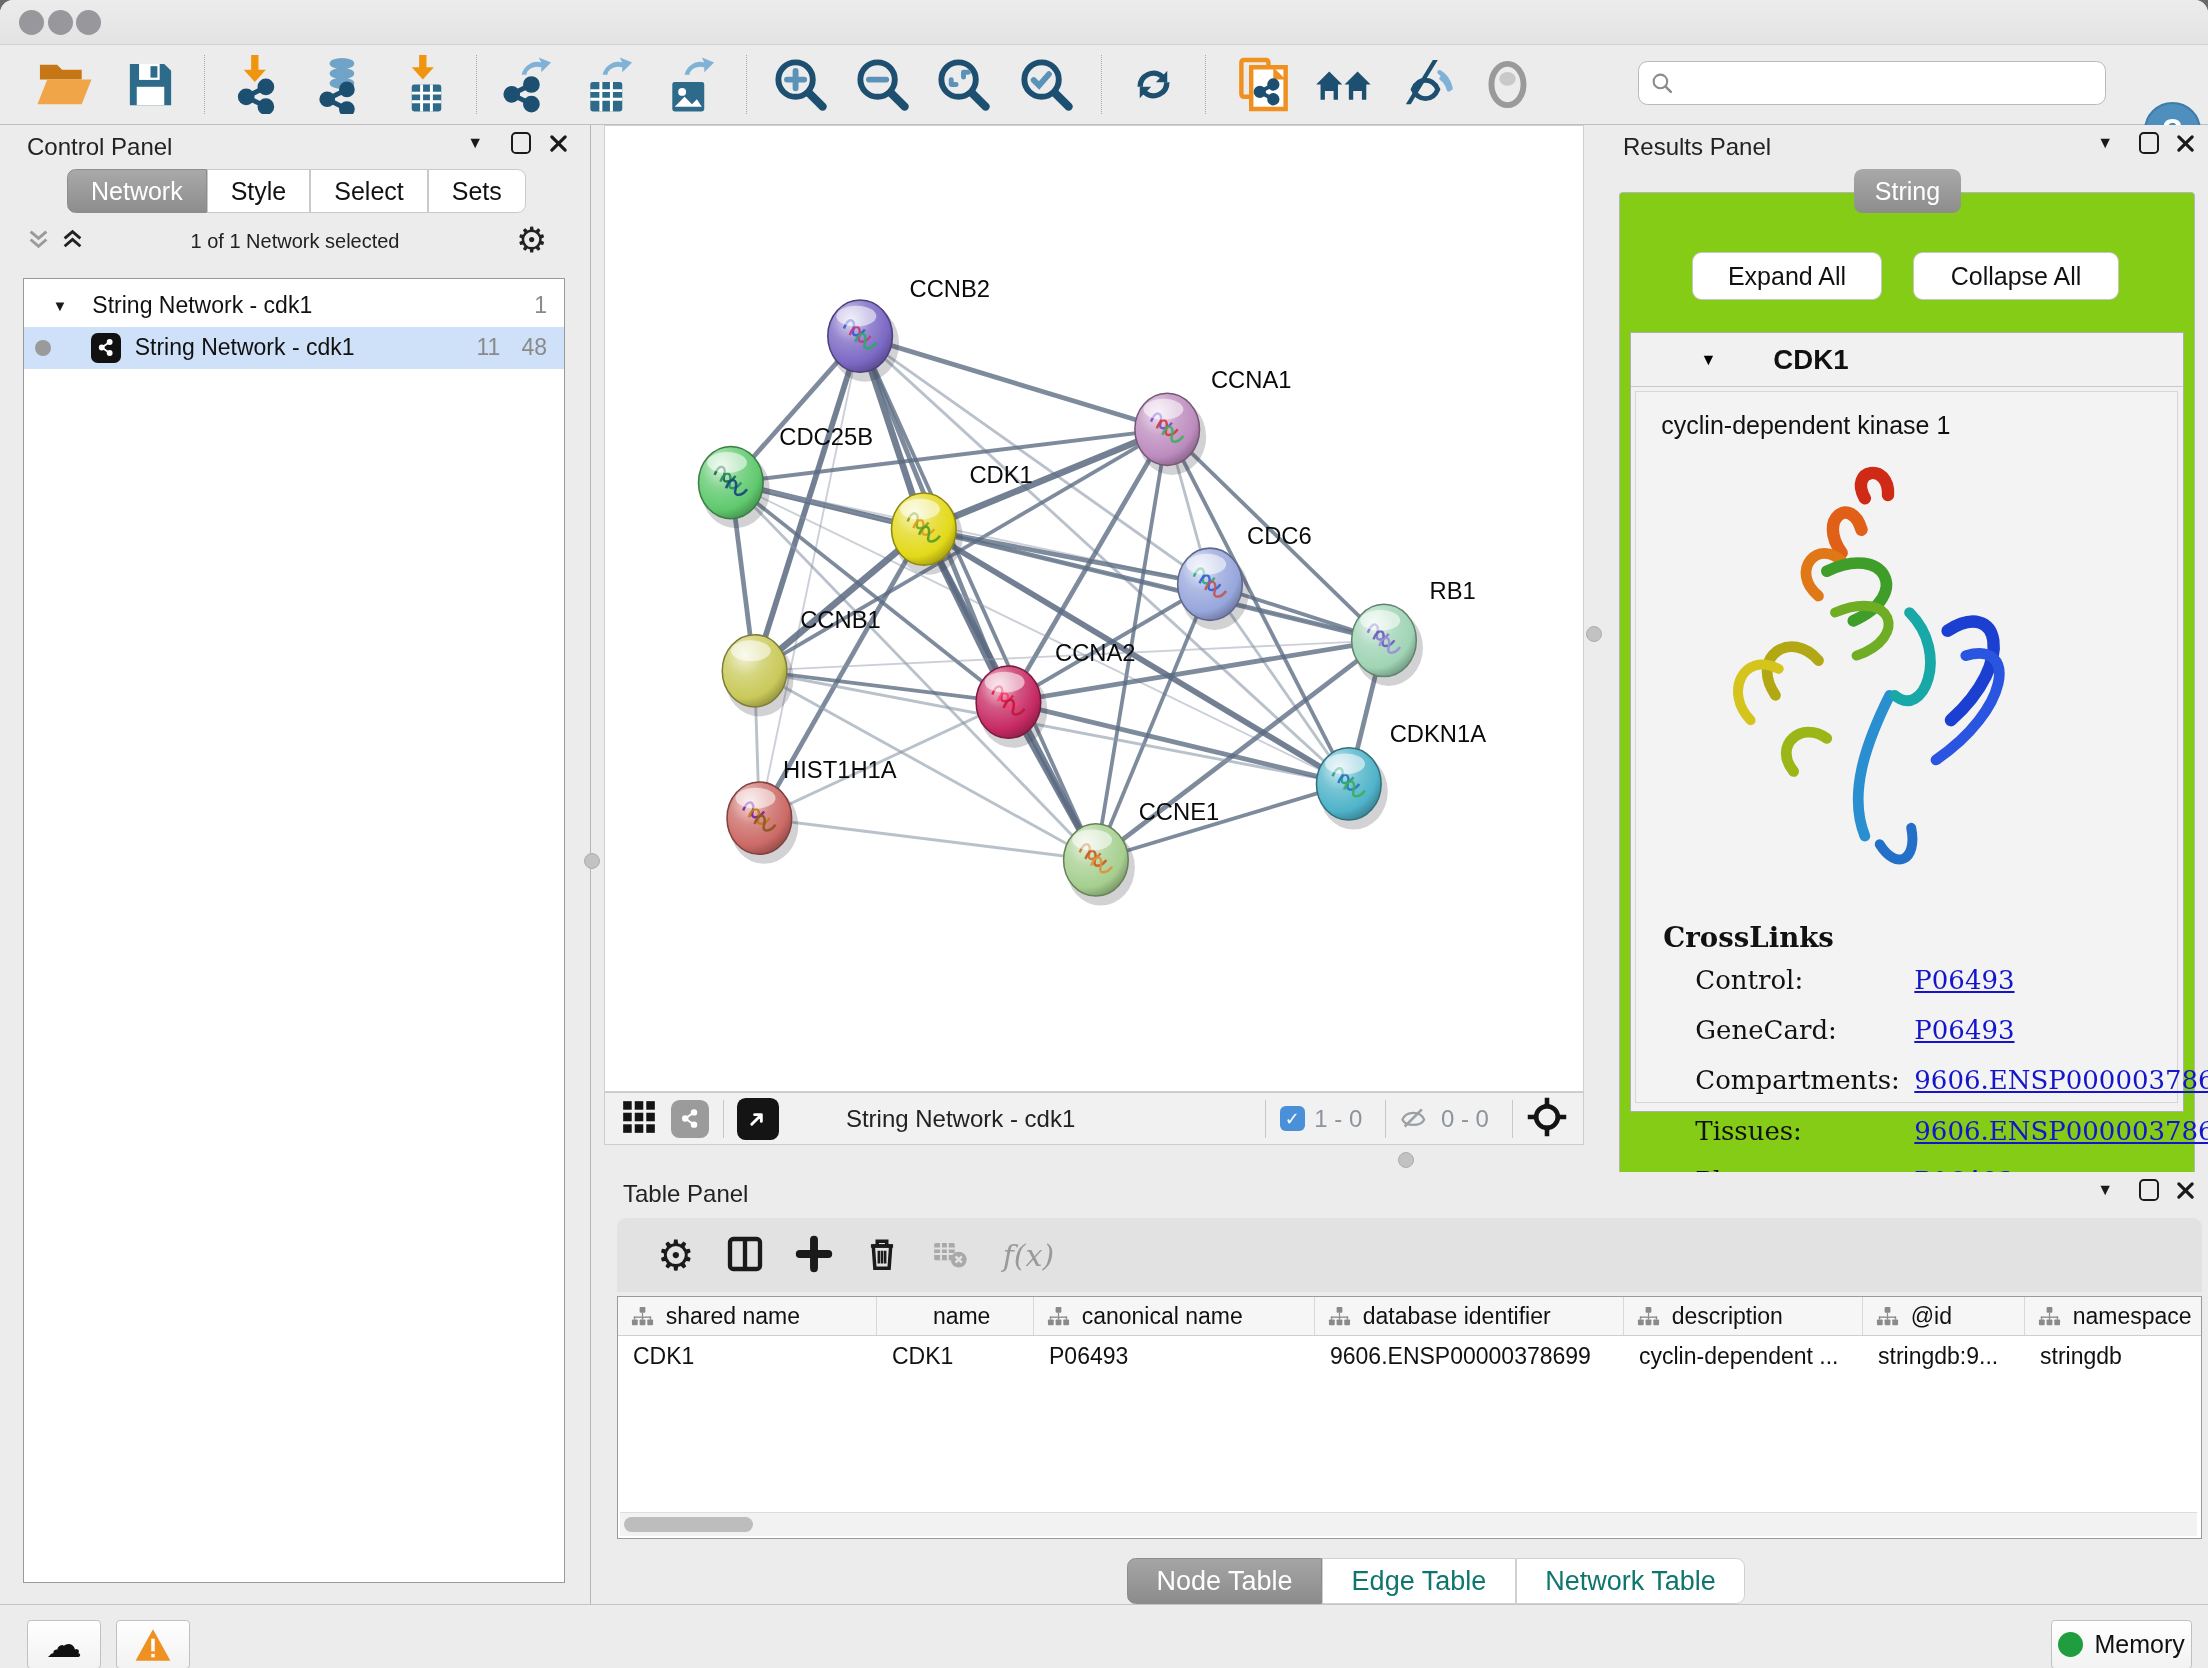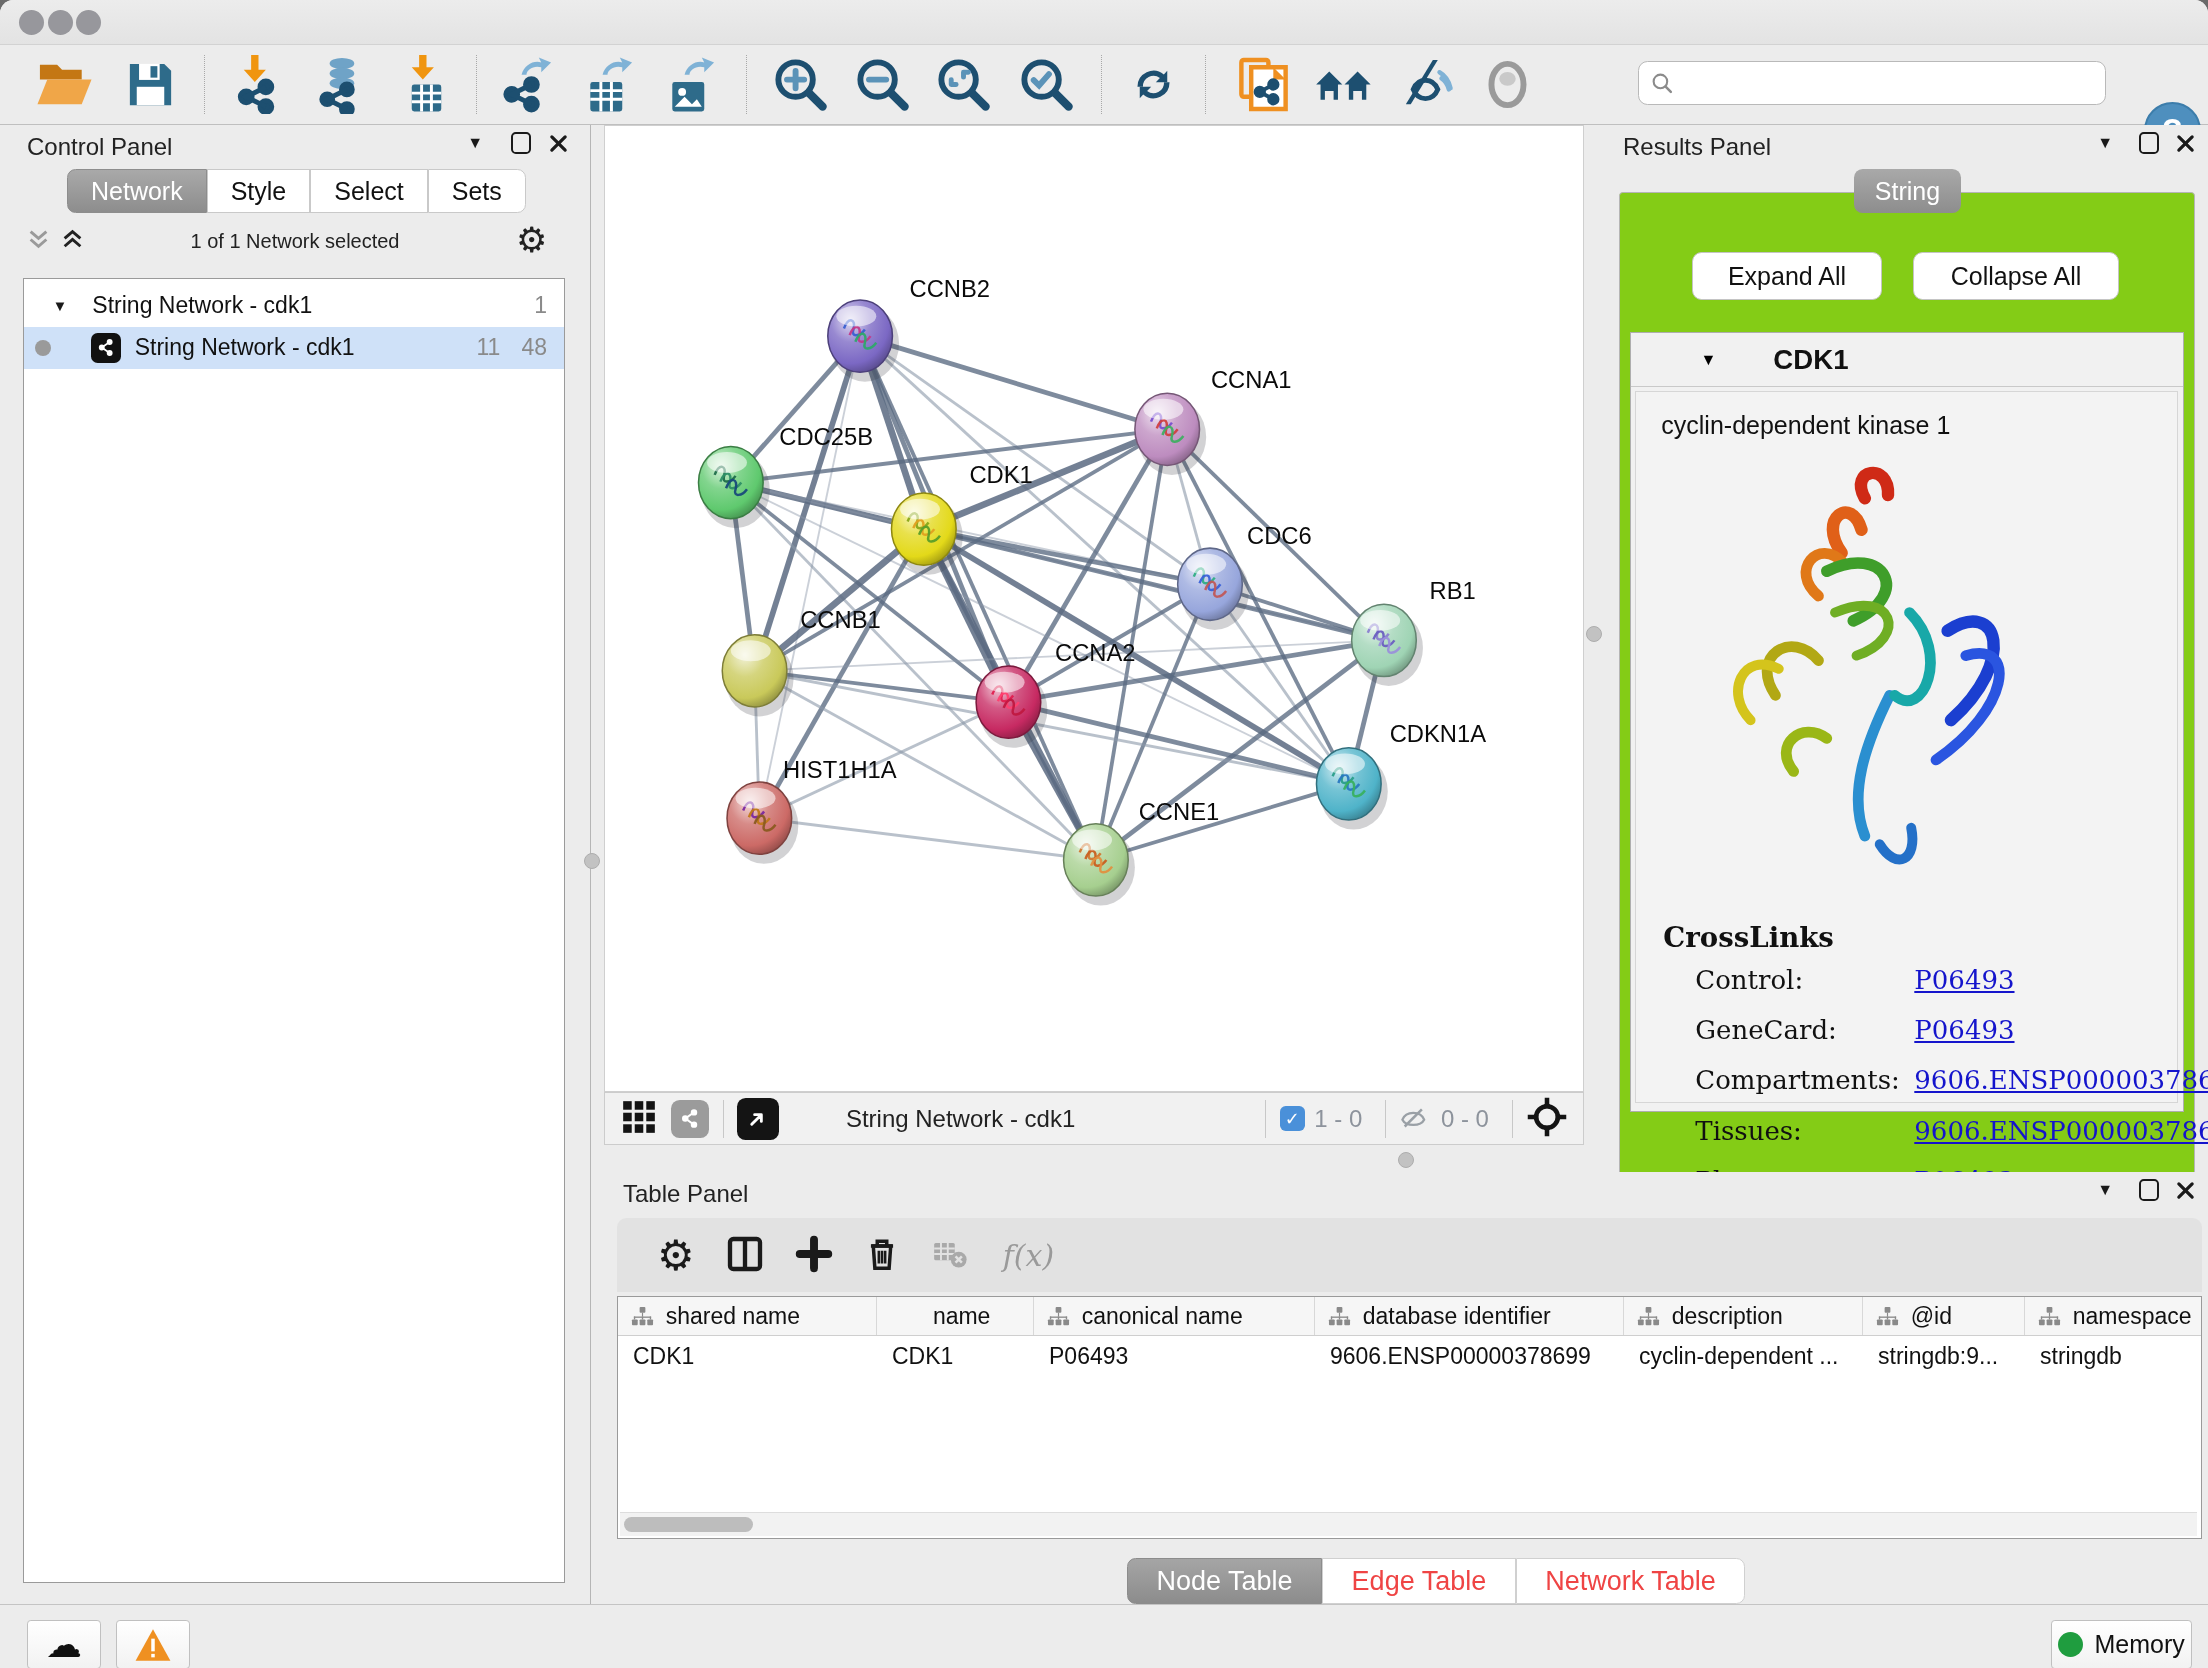--- a/index.html
+++ b/index.html
@@ -61,21 +61,21 @@
   .table-panel{position:absolute;left:591px;top:1172px;width:1618px;height:432px;background:#ececec;}
   .tp-toolbar{position:absolute;left:26px;top:46px;width:1585px;height:74px;background:#e2e2e2;border-radius:9.5px 9.5px 0 0;display:flex;align-items:center;}
   .tp-frame{position:absolute;left:26px;top:124px;width:1585px;height:243px;background:#fff;border:1.9px solid #9a9a9a;box-sizing:border-box;overflow:hidden;}
   .thead{display:flex;height:38px;background:#f6f6f6;border-bottom:1px solid #cfcfcf;}
   .th{display:flex;align-items:center;font-size:23px;color:#111;border-right:1px solid #d8d8d8;box-sizing:border-box;padding-left:13.3px;gap:11.4px;flex:none;}
   .trowdata{display:flex;height:40px;align-items:center;}
   .td{font-size:23px;color:#111;box-sizing:border-box;padding-left:15px;flex:none;white-space:nowrap;overflow:hidden;}
   .hscroll{position:absolute;left:1.9px;bottom:1.9px;width:1577px;height:23px;background:#f2f2f2;border-top:1px solid #ddd;}
   .hthumb{position:absolute;left:3.8px;top:3.8px;width:129px;height:15px;border-radius:7.6px;background:#bdbdbd;}
   .bottabs{position:absolute;left:536px;top:386px;display:flex;}
-  .btab{height:44px;padding:0 28.5px;display:flex;align-items:center;font-size:27px;background:#fff;border:1px solid #d0d0d0;color:#ef4444;}
+  .btab{height:44px;padding:0 28.5px;display:flex;align-items:center;font-size:27px;background:#fff;border:1px solid #d0d0d0;color:#0f766e;}
   .btab:first-child{border-radius:8.6px 0 0 8.6px;}
   .btab:last-child{border-radius:0 8.6px 8.6px 0;}
   .btab.sel{background:linear-gradient(#a5a5a5,#8c8c8c);color:#fff;border-color:#8c8c8c;}
   
   .statusbar{position:absolute;left:0;top:1604px;width:100%;height:65px;background:#ececec;border-top:1px solid #c4c4c4;}
   .sbtn{position:absolute;top:15px;height:49px;background:linear-gradient(#ffffff,#f2f2f2);border:1.9px solid #c0c0c0;border-radius:3.8px;display:flex;align-items:center;justify-content:center;box-sizing:border-box;}
   .memdot{width:25px;height:25px;border-radius:50%;background:#1f9d3f;margin-right:11.4px;}
   .xicon line{stroke:#1a1a1a;stroke-width:3.4;stroke-linecap:round;}
 </style>
 </head>

